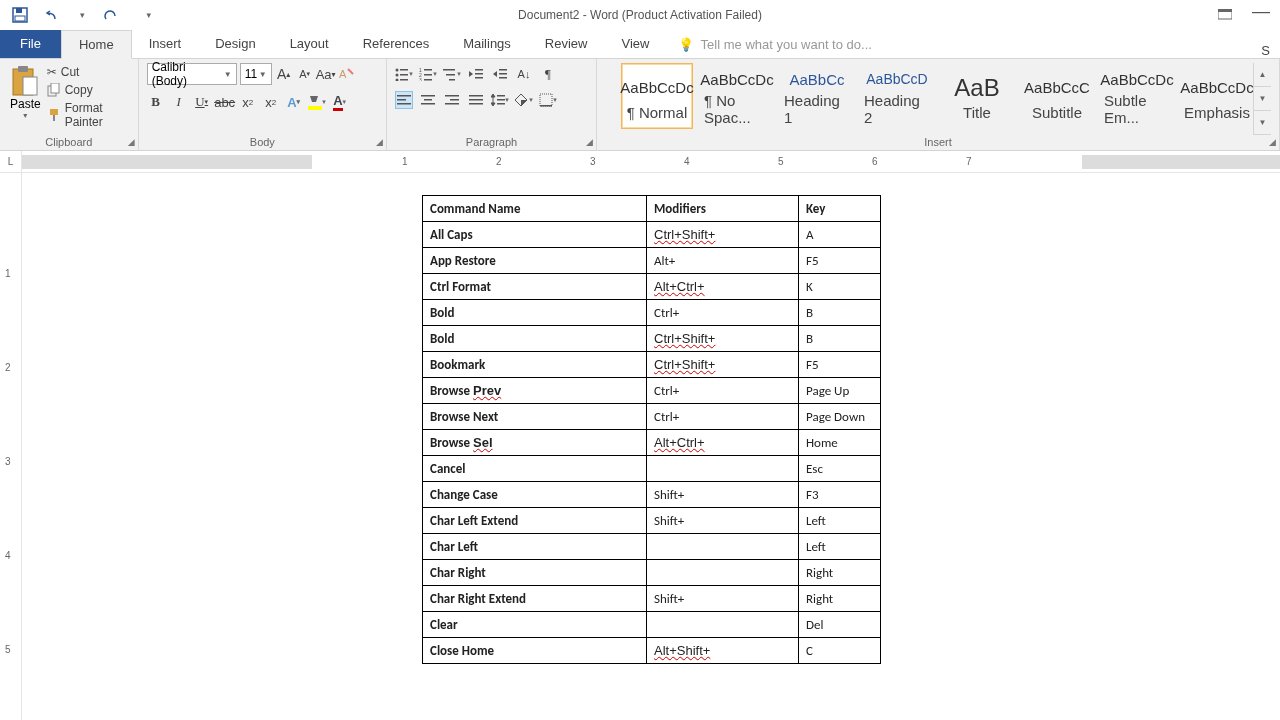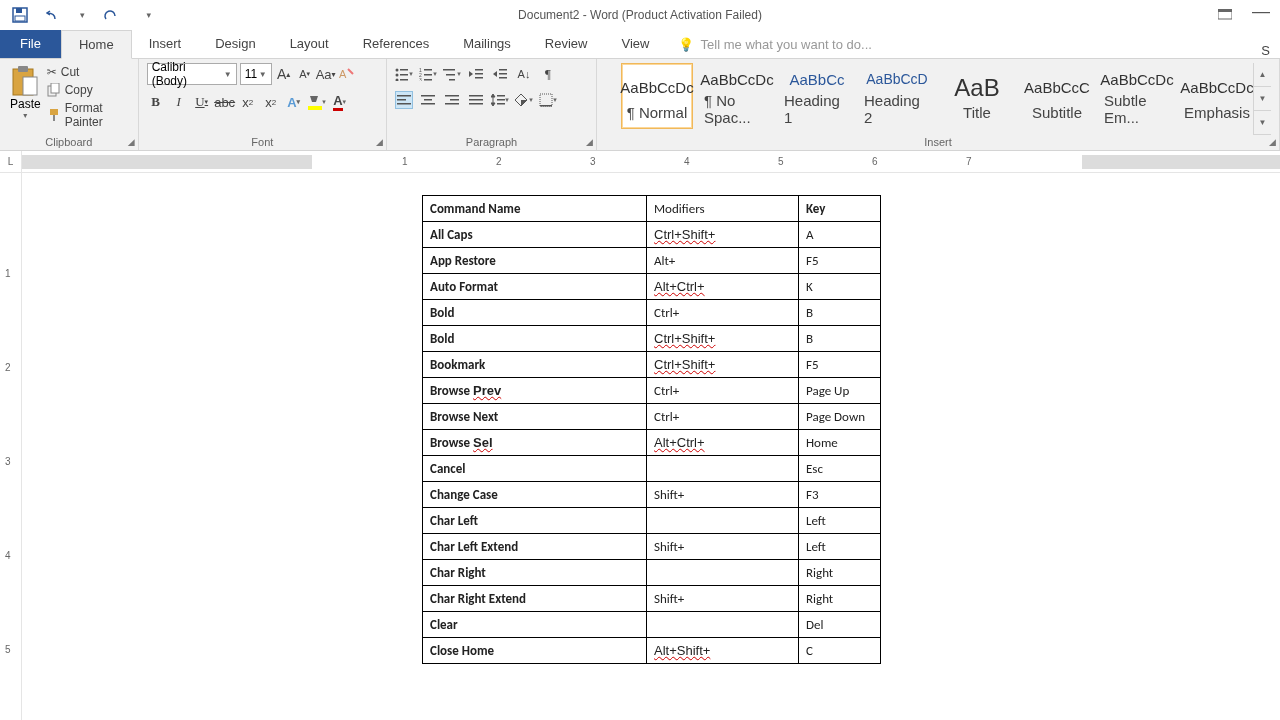--- a/index.html
+++ b/index.html
@@ -219,21 +219,21 @@
               <rect x="0" y="12" width="14" height="4" fill="#ffff00"></rect>
             </svg>
             <span style="font-size:7px;color:#666">▾</span>
           </span>
         <span class="tool-icon">
             <span style="border-bottom:3px solid #c00;font-weight:bold">A</span>
             <span style="font-size:7px;color:#666">▾</span>
           </span>
       </div>
     </div>
-    <div class="group-label">Font</div>
+    <div class="group-label">Body</div>
     <span class="dlg-launcher">◢</span>
   </div>
 
   <div class="group" style="width:228px">
     <div class="group-body para-rows">
       <div class="para-row" style="margin-top:2px">
         <span class="tool-icon">
             <svg width="14" height="14">
               <circle cx="2" cy="3" r="1.5" fill="#555"></circle>
               <rect x="5" y="2" width="8" height="1.5" fill="#555"></rect>
@@ -409,37 +409,37 @@
       <span class="num" style="top: 189px;">2</span>
       <span class="num" style="top: 283px;">3</span>
       <span class="num" style="top: 377px;">4</span>
       <span class="num" style="top: 471px;">5</span>
     </div>
   <div class="page-wrap">
     <table class="doc-table">
       <thead>
           <tr>
         <th class="col1">Command Name</th>
-        <th class="col2" style="font-weight:normal">Modifiers</th>
+        <th class="col2" style="font-weight:bold">Modifiers</th>
         <th class="col3" style="font-weight:bold">Key</th>
       </tr>
         </thead>
       <tbody id="tbody">
           <tr>
             <td class="col1 bold-cell">All Caps</td>
                   <td class="col2"><span class="wavy">Ctrl+Shift+</span></td>
                   <td class="col3">A</td>
           </tr>
           <tr>
             <td class="col1 bold-cell">App Restore</td>
                   <td class="col2">Alt+</td>
                   <td class="col3">F5</td>
           </tr>
           <tr>
-            <td class="col1 bold-cell">Auto Format</td>
+            <td class="col1 bold-cell">Ctrl Format</td>
                   <td class="col2"><span class="wavy">Alt+Ctrl+</span></td>
                   <td class="col3">K</td>
           </tr>
           <tr>
             <td class="col1 bold-cell">Bold</td>
                   <td class="col2">Ctrl+</td>
                   <td class="col3">B</td>
           </tr>
           <tr>
             <td class="col1 bold-cell">Bold</td>
@@ -470,30 +470,30 @@
             <td class="col1 bold-cell">Cancel</td>
                   <td class="col2"></td>
                   <td class="col3">Esc</td>
           </tr>
           <tr>
             <td class="col1 bold-cell">Change Case</td>
                   <td class="col2">Shift+</td>
                   <td class="col3">F3</td>
           </tr>
           <tr>
+            <td class="col1 bold-cell">Char Left Extend</td>
+                  <td class="col2">Shift+</td>
+                  <td class="col3">Left</td>
+          </tr>
+          <tr>
             <td class="col1 bold-cell">Char Left</td>
                   <td class="col2"></td>
                   <td class="col3">Left</td>
           </tr>
           <tr>
-            <td class="col1 bold-cell">Char Left Extend</td>
-                  <td class="col2">Shift+</td>
-                  <td class="col3">Left</td>
-          </tr>
-          <tr>
             <td class="col1 bold-cell">Char Right</td>
                   <td class="col2"></td>
                   <td class="col3">Right</td>
           </tr>
           <tr>
             <td class="col1 bold-cell">Char Right Extend</td>
                   <td class="col2">Shift+</td>
                   <td class="col3">Right</td>
           </tr>
           <tr>

